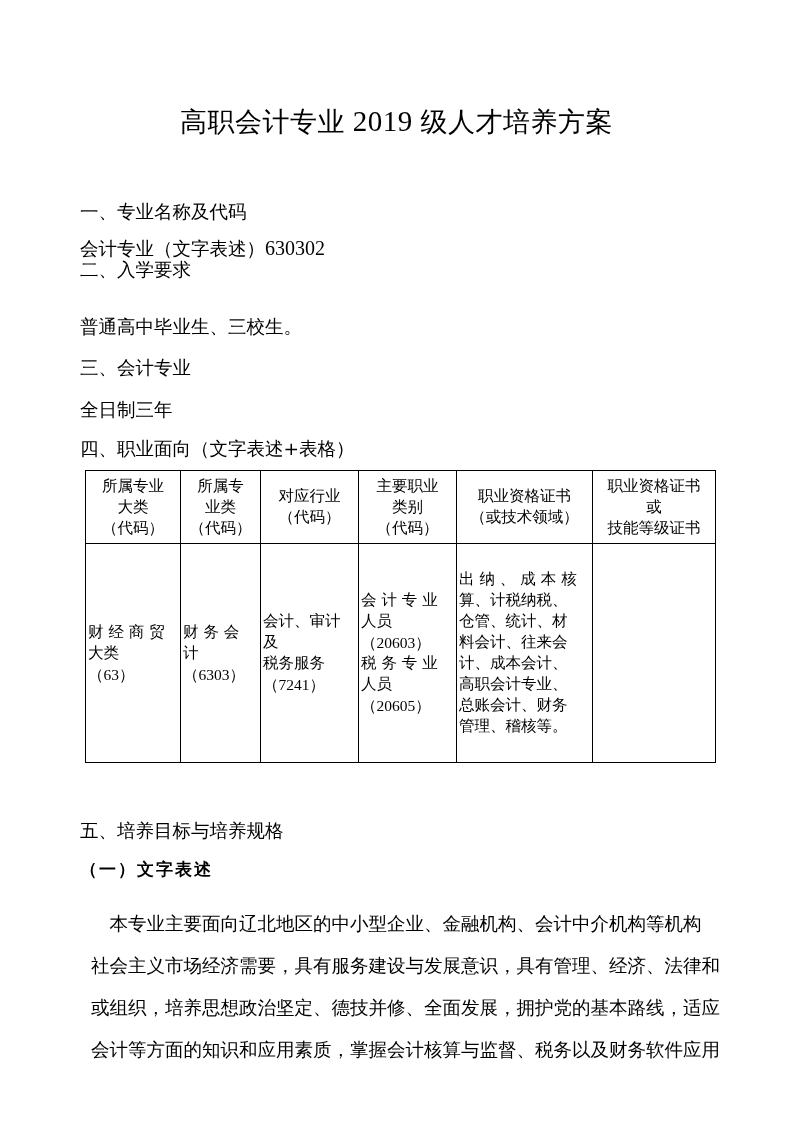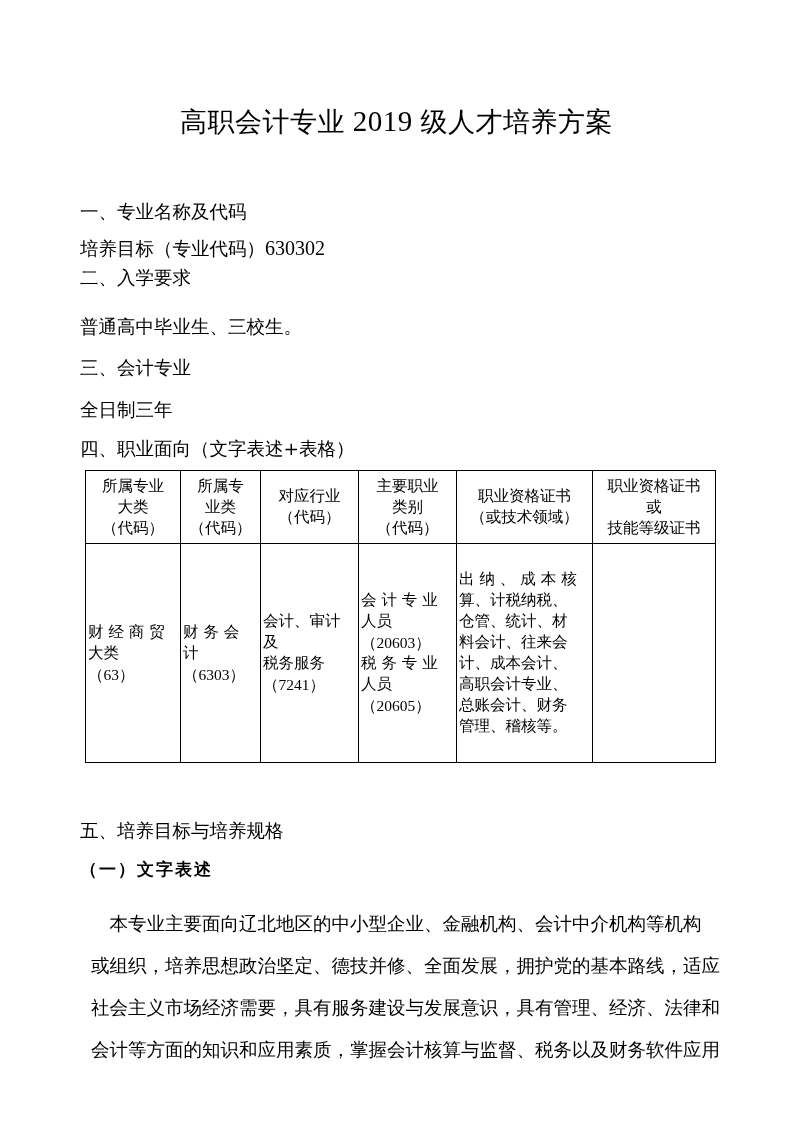--- a/index.html
+++ b/index.html
@@ -40,23 +40,23 @@
 <body>
 
 <div class="page">
 
   <div class="title">
     <span>高职会计专业</span><span class="num"> <span>2019</span> </span><span>级人才培养方案</span>
   </div>
 
   <div class="line" style="top:199px">一、专业名称及代码</div>
   <div class="line" style="top:236px">
-    <span>培养目标（专业代码）</span><span class="num">630302</span>
+    <span>会计专业（文字表述）</span><span class="num">630302</span>
   </div>
-  <div class="line" style="top:265px">二、入学要求</div>
+  <div class="line" style="top:257px">二、入学要求</div>
   <div class="line" style="top:314px">普通高中毕业生、三校生。</div>
   <div class="line" style="top:355px">三、会计专业</div>
   <div class="line" style="top:397px">全日制三年</div>
   <div class="line" style="top:436px">四、职业面向（文字表述+表格）</div>
 
   <table class="career">
     <tbody>
         <tr>
       <th style="width:90px">
         <div>所属专业</div>
@@ -127,18 +127,18 @@
       </td>
     </tr>
   </tbody>
     </table>
 
   <div class="line" style="top:818px">五、培养目标与培养规格</div>
   <div class="sub">（一）文字表述</div>
 
   <div class="para">
     <p>　本专业主要面向辽北地区的中小型企业、金融机构、会计中介机构等机构</p>
+    <p>社会主义市场经济需要，具有服务建设与发展意识，具有管理、经济、法律和</p>
     <p>或组织，培养思想政治坚定、德技并修、全面发展，拥护党的基本路线，适应</p>
-    <p>社会主义市场经济需要，具有服务建设与发展意识，具有管理、经济、法律和</p>
     <p>会计等方面的知识和应用素质，掌握会计核算与监督、税务以及财务软件应用</p>
   </div>
 
 </div>
 
 </body></html>

